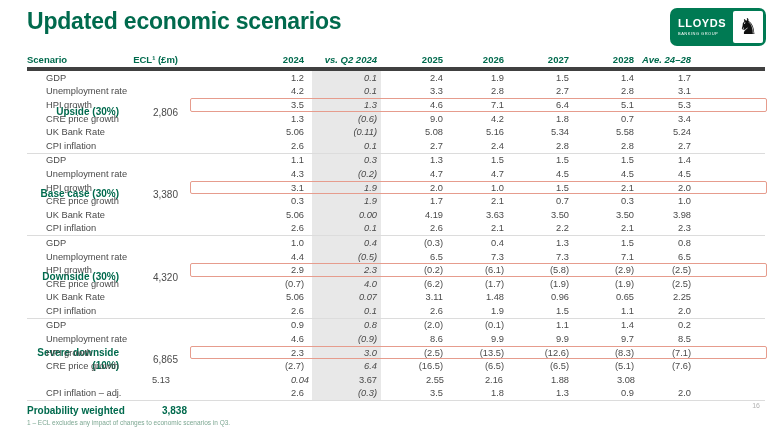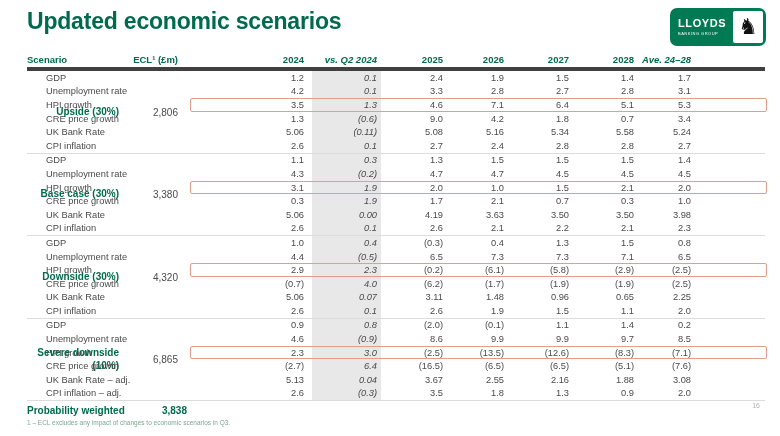--- a/index.html
+++ b/index.html
@@ -323,21 +323,20 @@
             <div class="cell measure">CRE price growth</div>
             <div class="cell num p0">(2.7)</div>
             <div class="cell num p1 vs">6.4</div>
             <div class="cell num p2">(16.5)</div>
             <div class="cell num p3">(6.5)</div>
             <div class="cell num p4">(6.5)</div>
             <div class="cell num p5">(5.1)</div>
             <div class="cell num p6">(7.6)</div>
           </div>
           <div class="row">
-            <div class="cell measure">UK Bank Rate – adj.</div>
             <div class="cell num p0">5.13</div>
             <div class="cell num p1 vs">0.04</div>
             <div class="cell num p2">3.67</div>
             <div class="cell num p3">2.55</div>
             <div class="cell num p4">2.16</div>
             <div class="cell num p5">1.88</div>
             <div class="cell num p6">3.08</div>
           </div>
           <div class="row">
             <div class="cell measure">CPI inflation – adj.</div>

